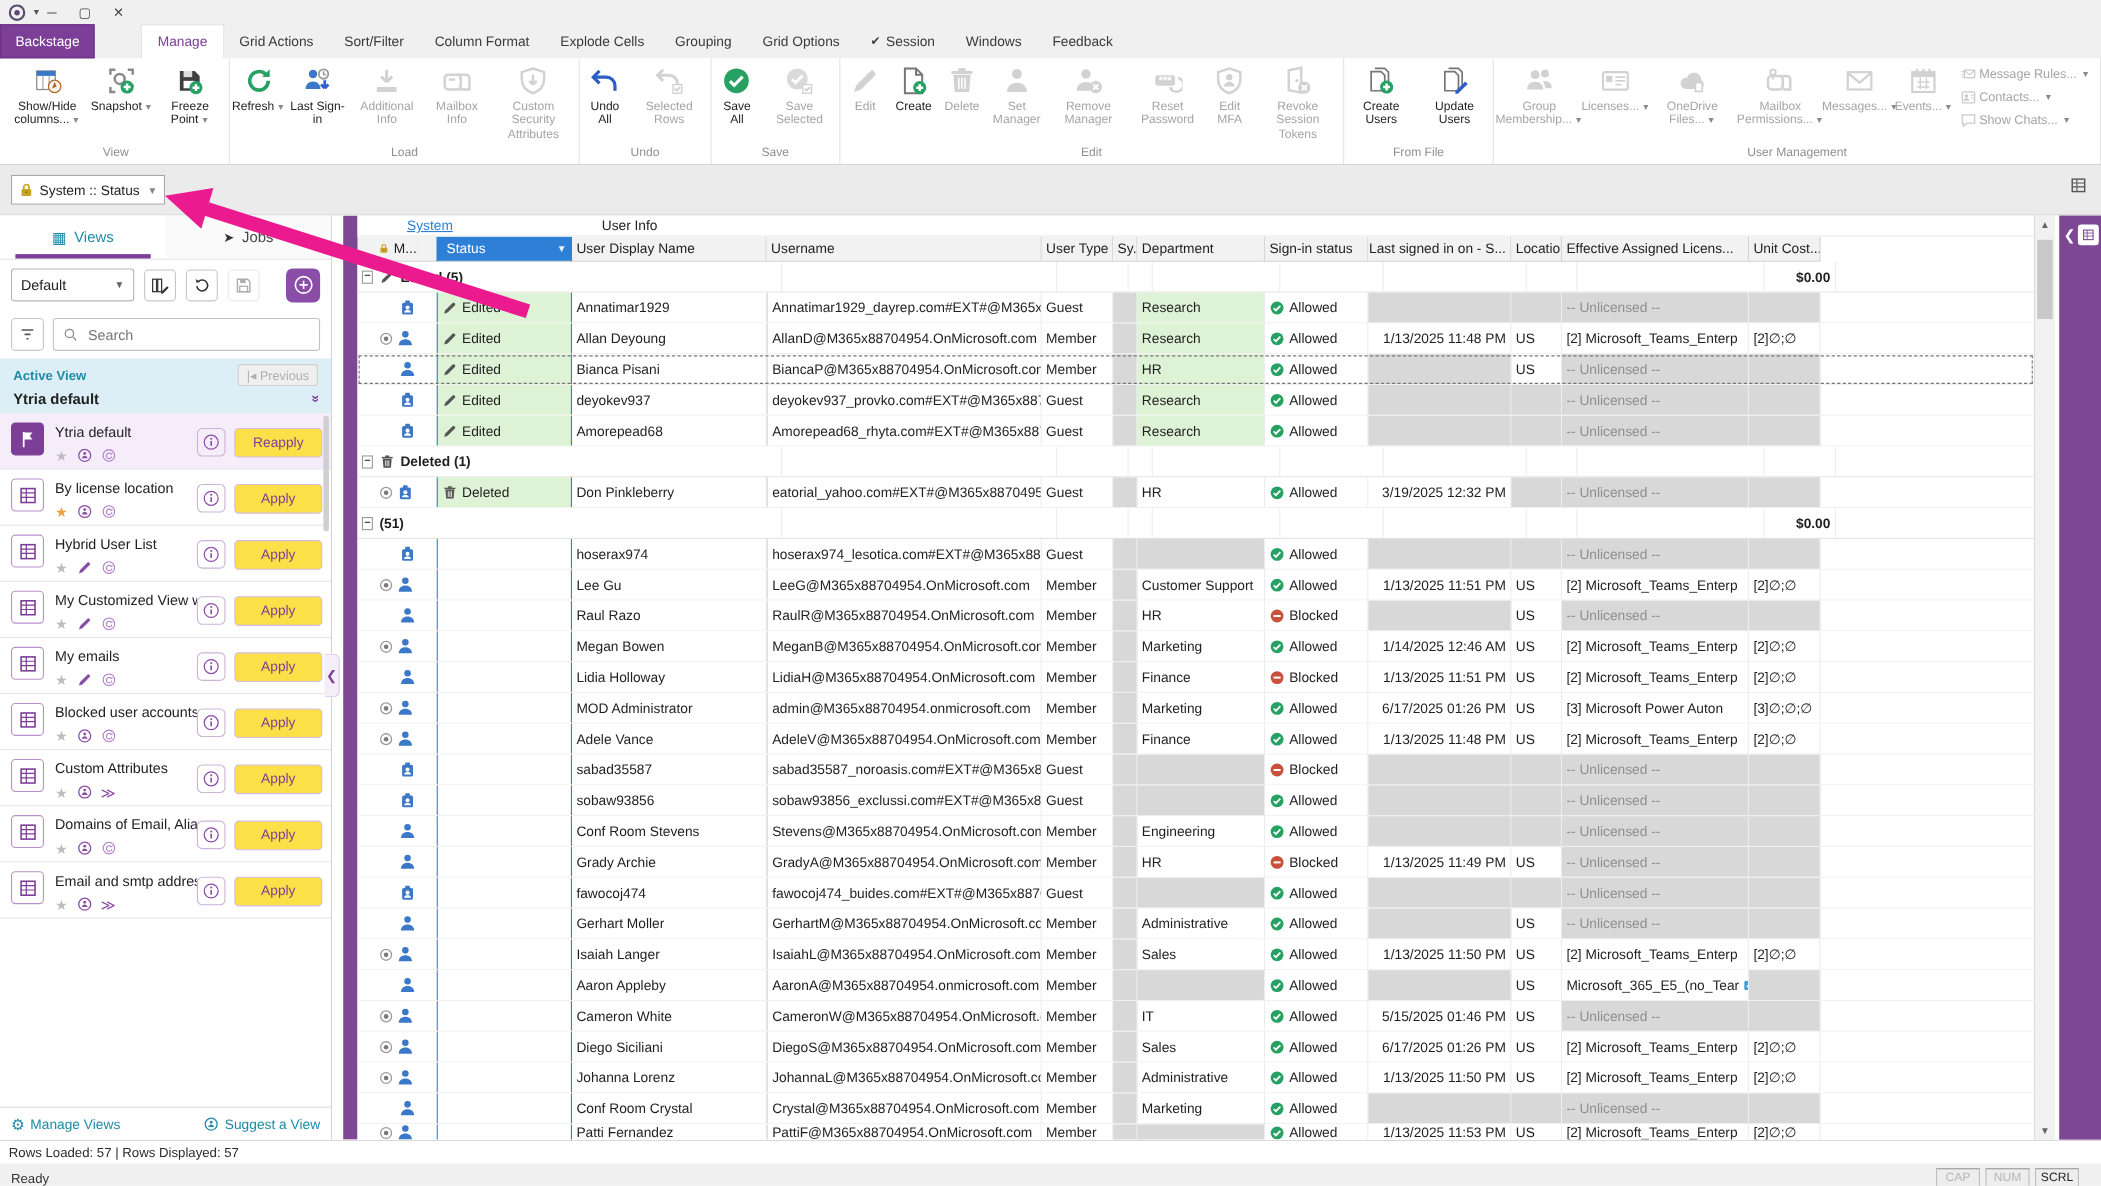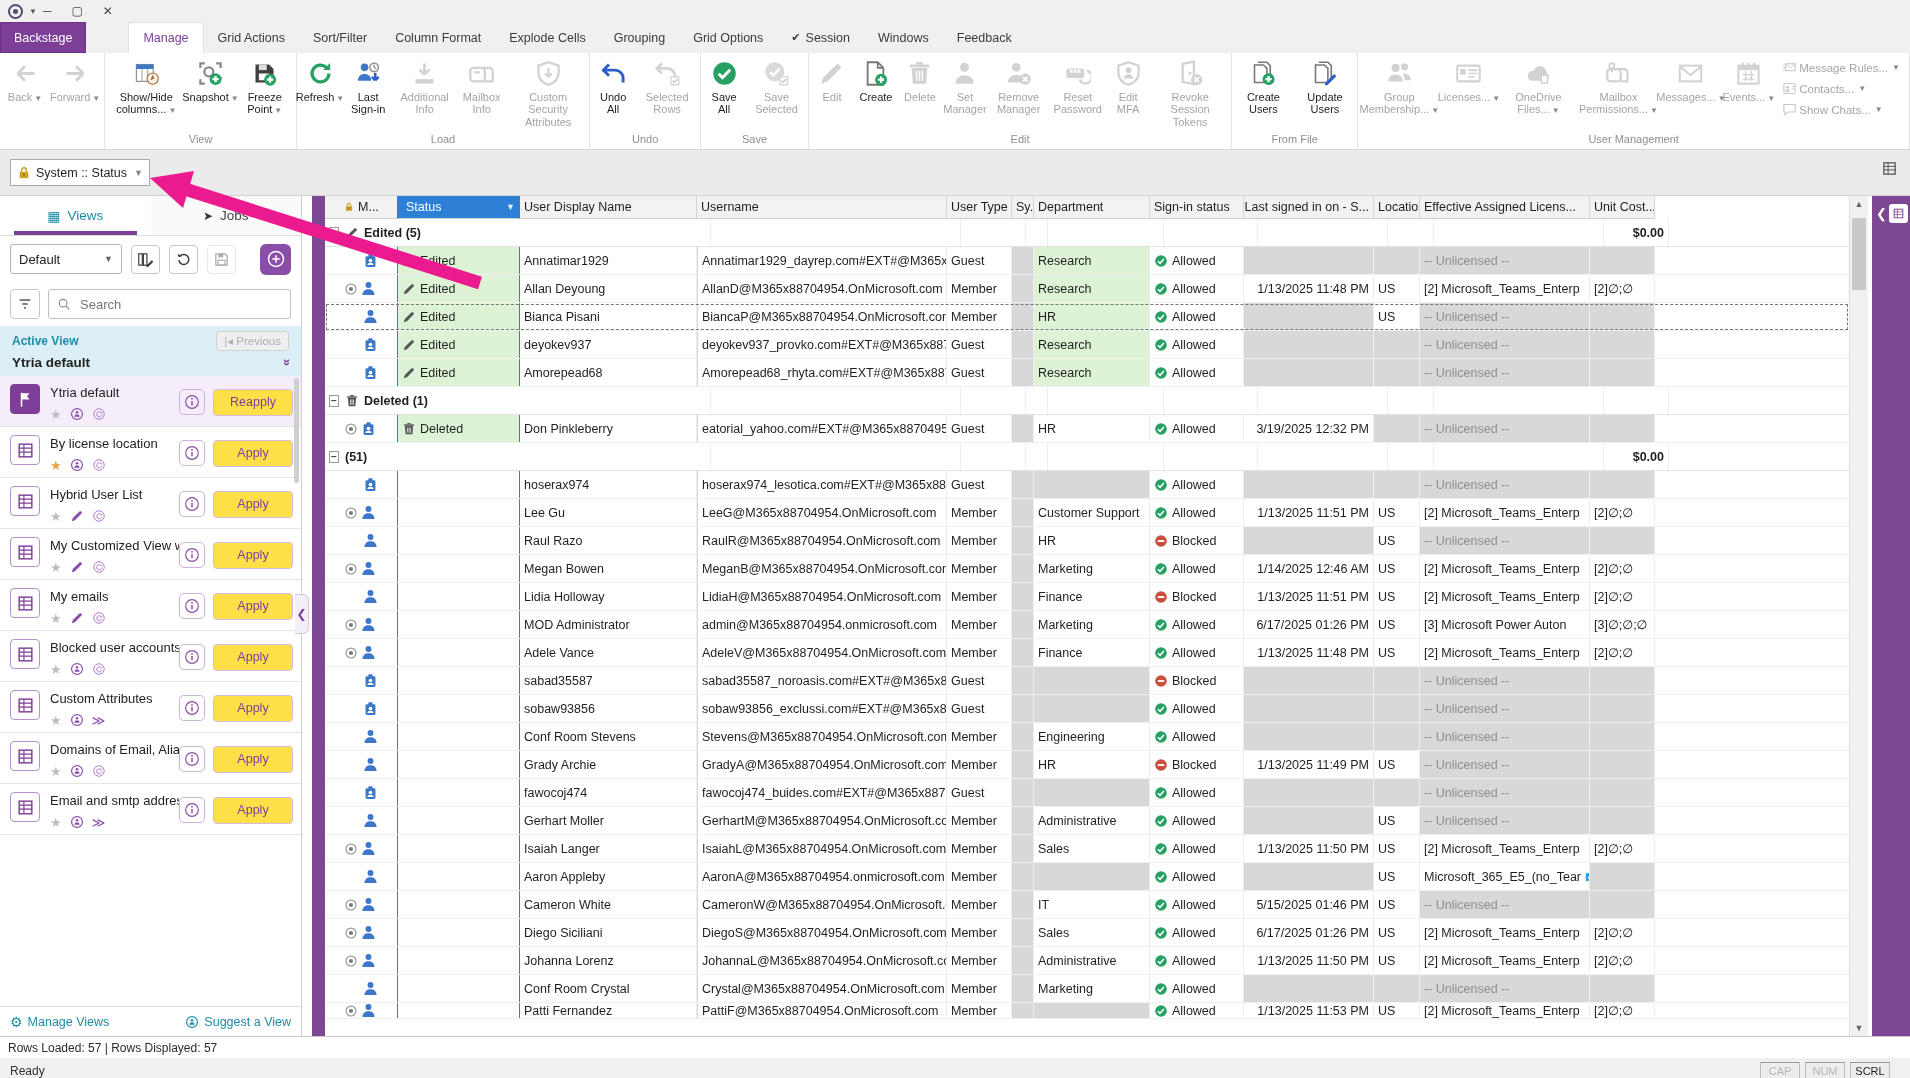--- a/index.html
+++ b/index.html
@@ -206,41 +206,20 @@
       </div>
       <div class="tab">
         <span>Feedback</span>
       </div>
     </div>
 </div>
 
 <div class="ribbon" id="ribbon">
     <div class="rgroup">
       <div class="rbtns">
-        <div class="rbtn dis">
-          <span class="ricn icn">
-            <svg viewBox="0 0 24 24">
-              <path d="M20 12H5m0 0l6.5-6.5M5 12l6.5 6.5" fill="none" stroke="currentColor" stroke-width="2.6"></path>
-            </svg>
-          </span>
-          <span>Back<span class="dd">▼</span></span>
-        </div>
-        <div class="rbtn dis">
-          <span class="ricn icn">
-            <svg viewBox="0 0 24 24">
-              <path d="M4 12h15m0 0l-6.5-6.5M19 12l-6.5 6.5" fill="none" stroke="currentColor" stroke-width="2.6"></path>
-            </svg>
-          </span>
-          <span>Forward<span class="dd">▼</span></span>
-        </div>
-      </div>
-      <div class="rgl"></div>
-    </div>
-    <div class="rgroup">
-      <div class="rbtns">
         <div class="rbtn">
           <span class="ricn icn">
             <svg viewBox="0 0 24 24">
               <rect x="3" y="4" width="15" height="15" fill="#fff" stroke="#8a8a8a"></rect>
               <rect x="3" y="4" width="15" height="4" fill="#3C78C8"></rect>
               <path d="M8 8v11M13 8v11" stroke="#aaa"></path>
               <circle cx="17.5" cy="16.5" r="5" fill="#f3f3f3" stroke="#b06820"></circle>
               <path d="M17.5 12.8l1.6 3.7-3.7 1.6z" fill="#b06820"></path>
             </svg>
           </span>
@@ -1026,20 +1005,24 @@
           </span>
         <span>Suggest a View</span>
       </span>
     </div>
   </div>
   <div class="splitter">❮</div>
 
   <div class="gridwrap">
     <div class="pbar"></div>
     <div class="gridinner" id="gridinner">
+        <div class="gband">
+          <span class="sys">System</span>
+          <span class="uinfo">User Info</span>
+        </div>
         <div class="ghead">
           <div class="gc w-exp"></div>
           <div class="gc w-m"><span class="icn" style="width:10px">
               <svg viewBox="0 0 24 24">
                 <rect x="4.5" y="10" width="15" height="11" rx="2" fill="#C9A227"></rect>
                 <path d="M8 10V7a4 4 0 0 1 8 0v3" fill="none" stroke="#C9A227" stroke-width="2.6"></path>
                 <circle cx="12" cy="15" r="1.7" fill="#8a6d12"></circle>
               </svg>
             </span><span class="sm icn"></span>M...</div>
           <div class="gc w-l2">

